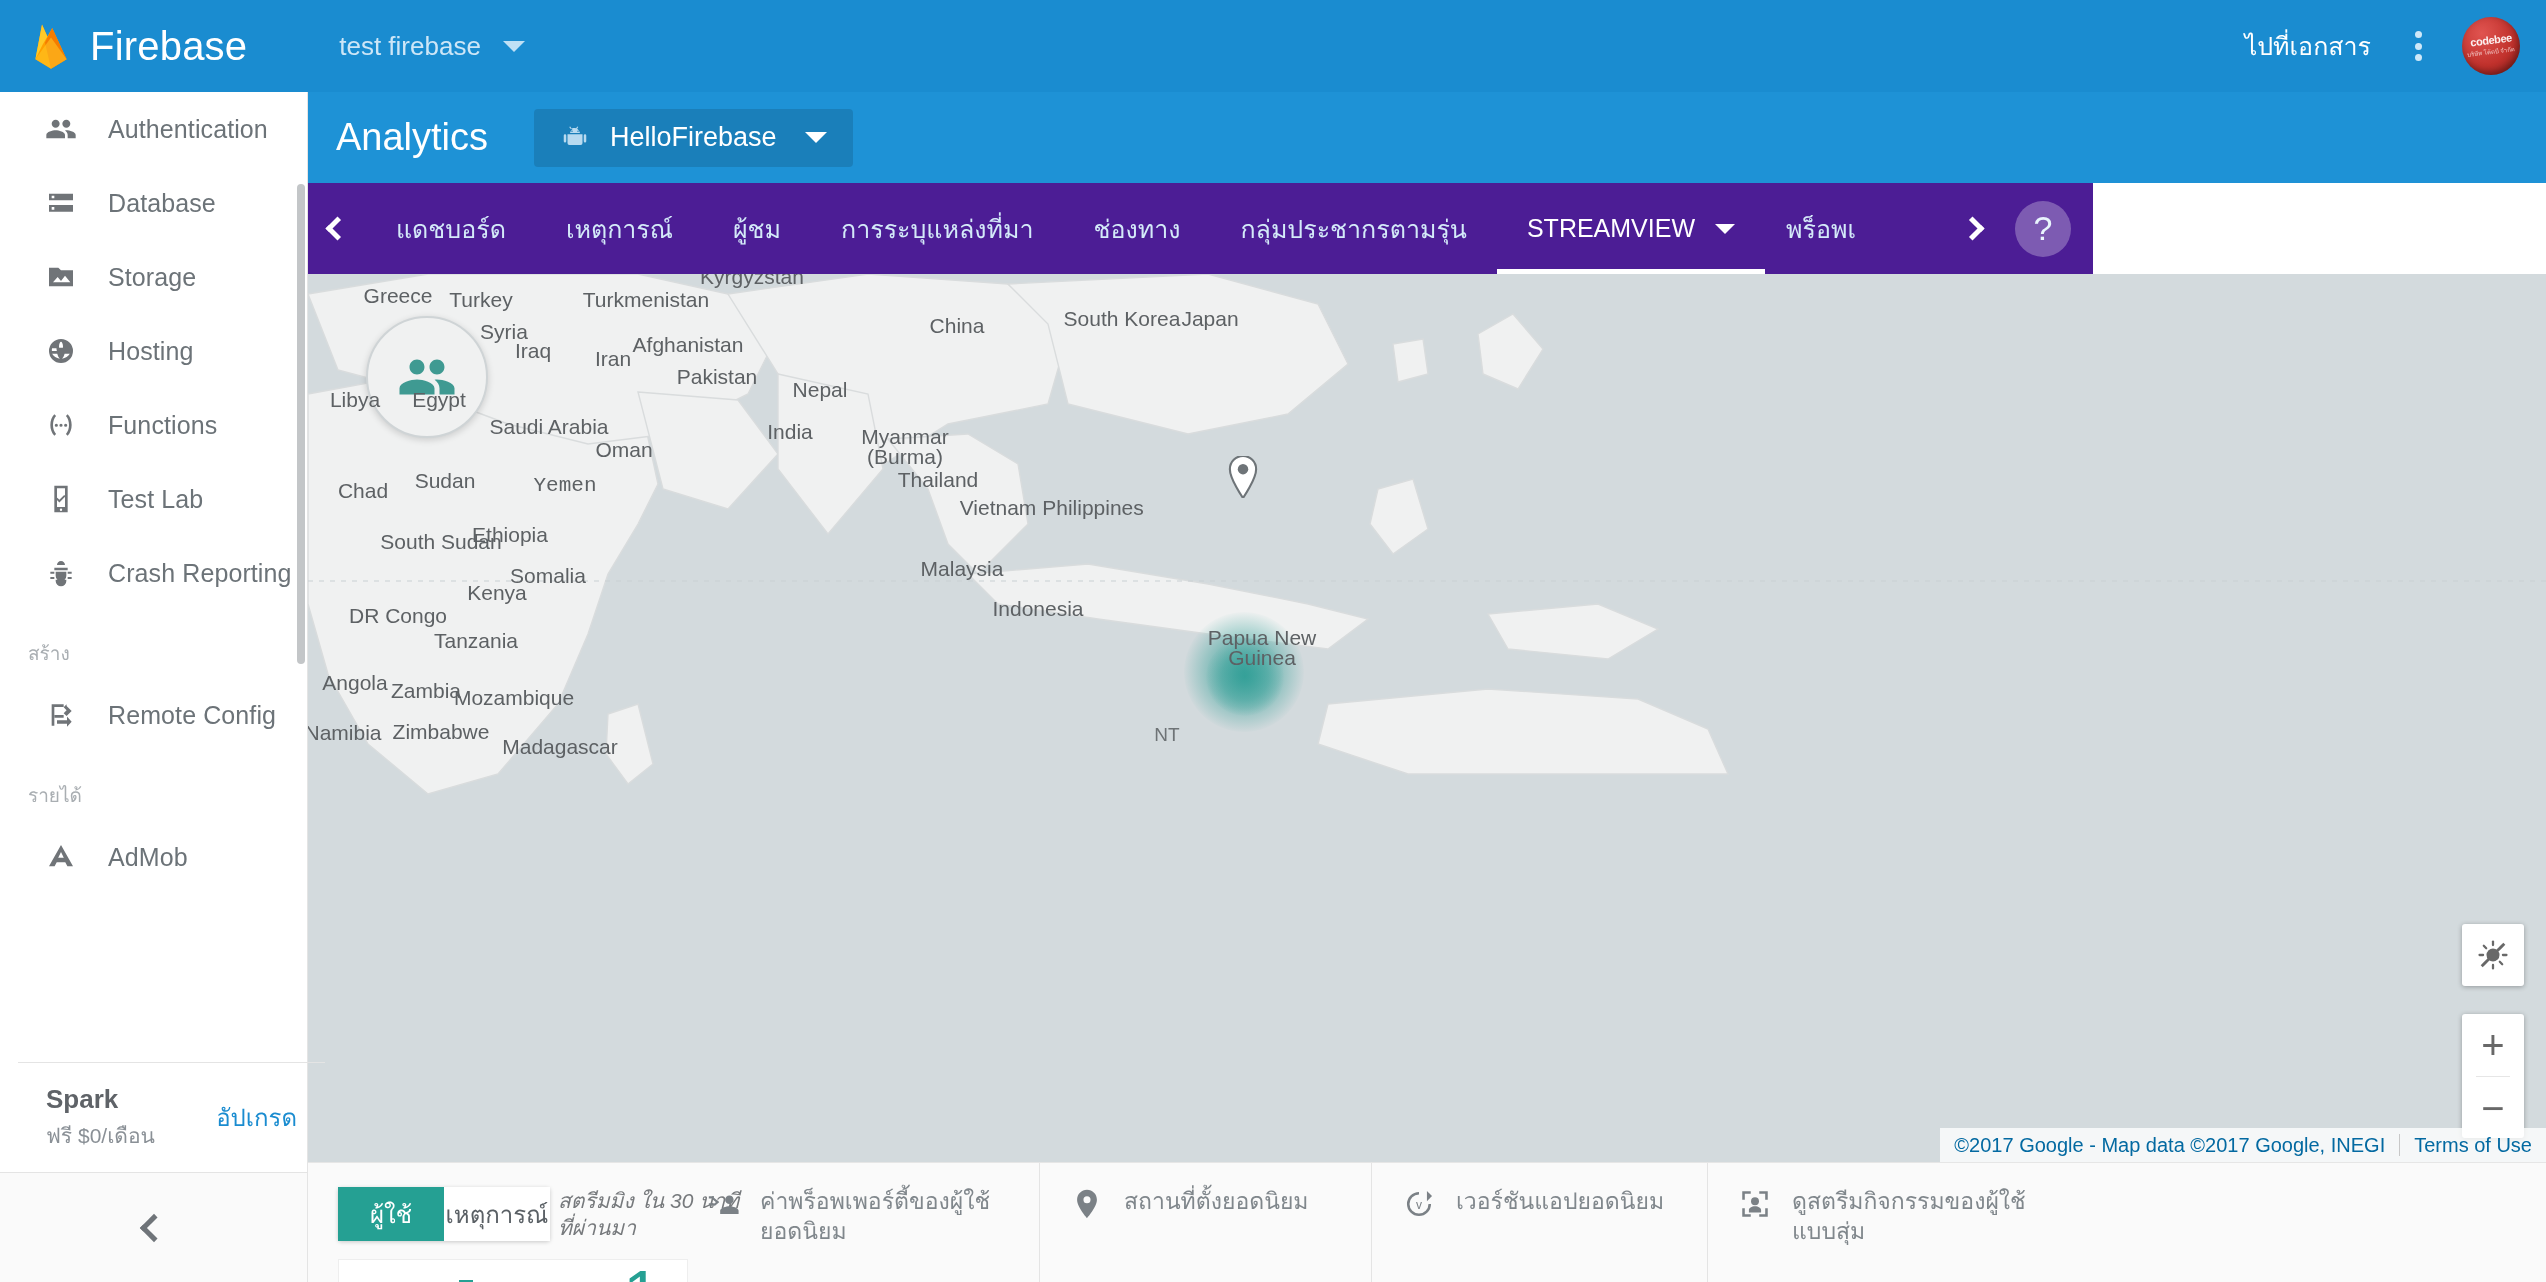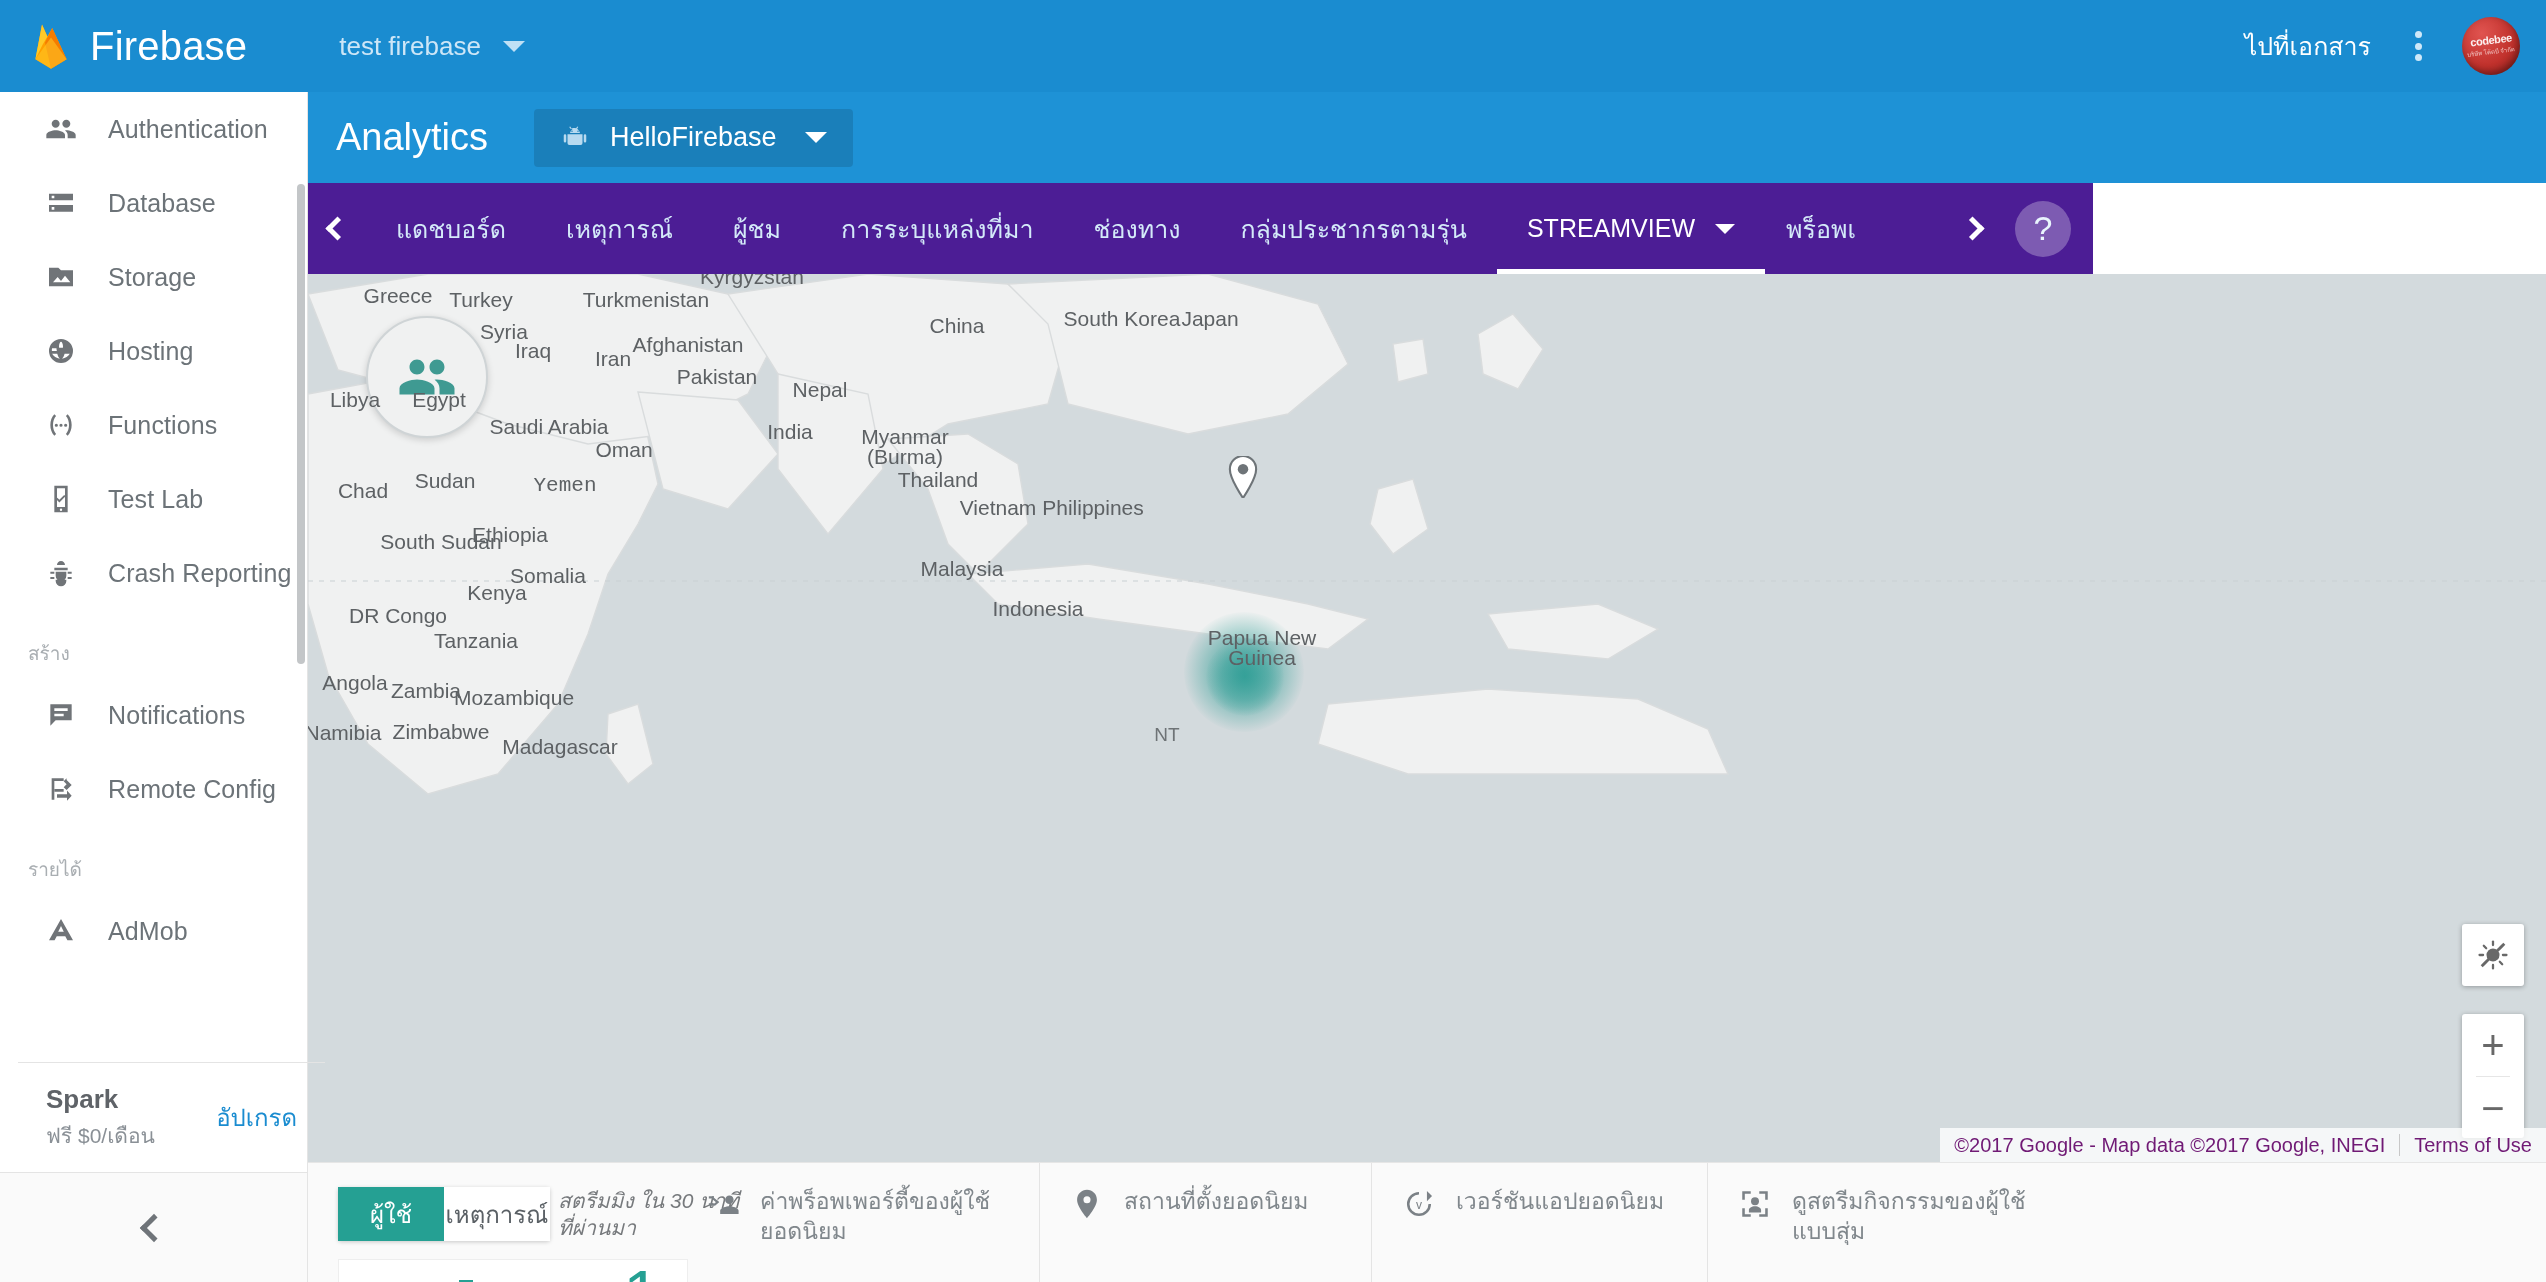--- a/index.html
+++ b/index.html
@@ -194,21 +194,21 @@
     position: absolute; right: 22px; top: 740px; width: 62px; height: 124px;
     background: #fff; border-radius: 3px; box-shadow: 0 1px 5px rgba(0,0,0,.3);
   }
   .zoom-btn {
     height: 62px; display: flex; align-items: center; justify-content: center;
     color: #686868; font-size: 40px; cursor: pointer; line-height: 1;
   }
   .zoom-div { height: 1px; background: #e6e6e6; margin: 0 14px; }
   .map-attr {
     position: absolute; bottom: 0; right: 0; display: flex; align-items: center;
-    font-size: 20px; color: #701a75; background: rgba(255,255,255,.78); height: 34px;
+    font-size: 20px; color: #0369a1; background: rgba(255,255,255,.78); height: 34px;
   }
   .map-attr span { padding: 0 14px; }
   .map-attr .sep { border-left: 1px solid #c8c8c8; height: 22px; padding: 0; }
 
   
   .cards {
     position: absolute; top: 1070px; left: 0; width: 2238px; height: 212px;
     background: #fafafa; display: flex; border-top: 1px solid #e6e6e6;
   }
   .card {
@@ -341,28 +341,20 @@
         <span class="side-ico">
           <svg viewBox="0 0 24 24">
               <path d="M12 3c-1.7 0-3 1.3-3 3h6c0-1.7-1.3-3-3-3zM7 8h10v2H7V8zm-3 3h3v1.5H4V11zm13 0h3v1.5h-3V11zM8 11h8v3a4 4 0 01-8 0v-3zM4 15h3v1.5H4V15zm13 0h3v1.5h-3V15zM8 17h8v1a4 4 0 01-8 0v-1z"></path>
             </svg>
         </span>
         <span class="side-label">Crash Reporting</span>
       </div>
 
       <div class="side-section">สร้าง</div>
 
-      <div class="side-item">
-        <span class="side-ico">
-          <svg viewBox="0 0 24 24">
-              <path d="M4 4h16v12H8l-4 4V4zm3 3v2h10V7H7zm0 4v2h7v-2H7z"></path>
-            </svg>
-        </span>
-        <span class="side-label">Notifications</span>
-      </div>
 
       <div class="side-item">
         <span class="side-ico">
           <svg viewBox="0 0 24 24">
               <path d="M5 4v16h2V6h7V4H5zm11.2 0L14 6.2 16.2 8.4 14 10.6 16.2 12.8 20 9 16.2 5.2V4z"></path>
               <path d="M7 12h7v2H7v-2zm9.5 1.2L20 17l-3.5 3.8v-2.3H9v-2.5h7.5v-2.8z"></path>
             </svg>
         </span>
         <span class="side-label">Remote Config</span>
       </div>

